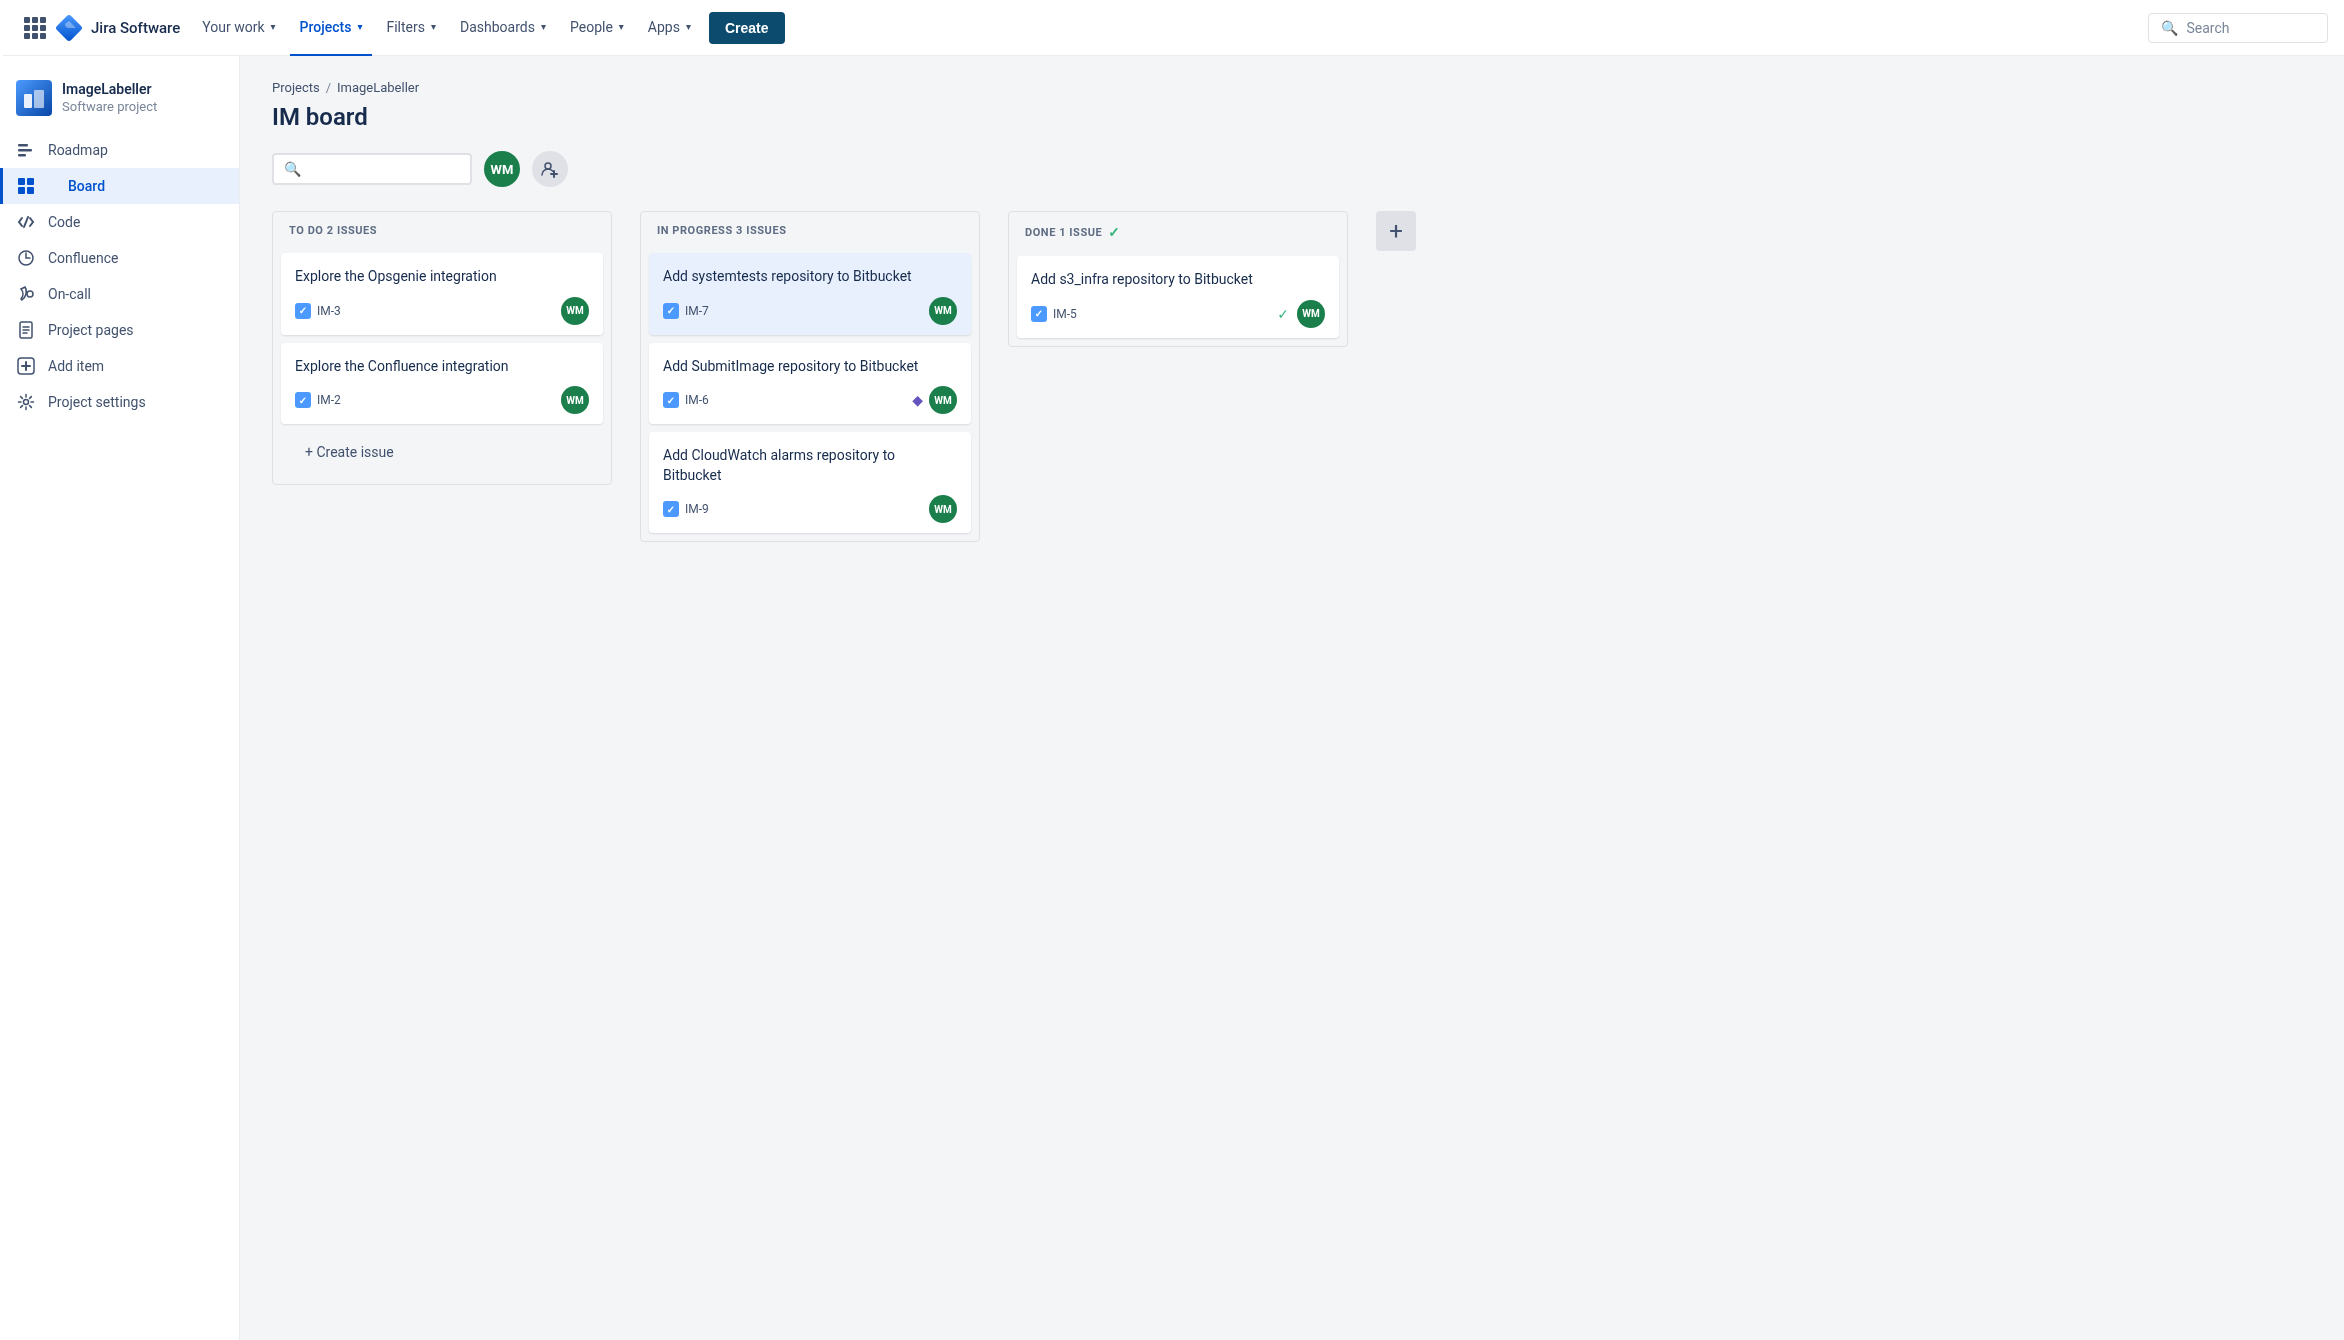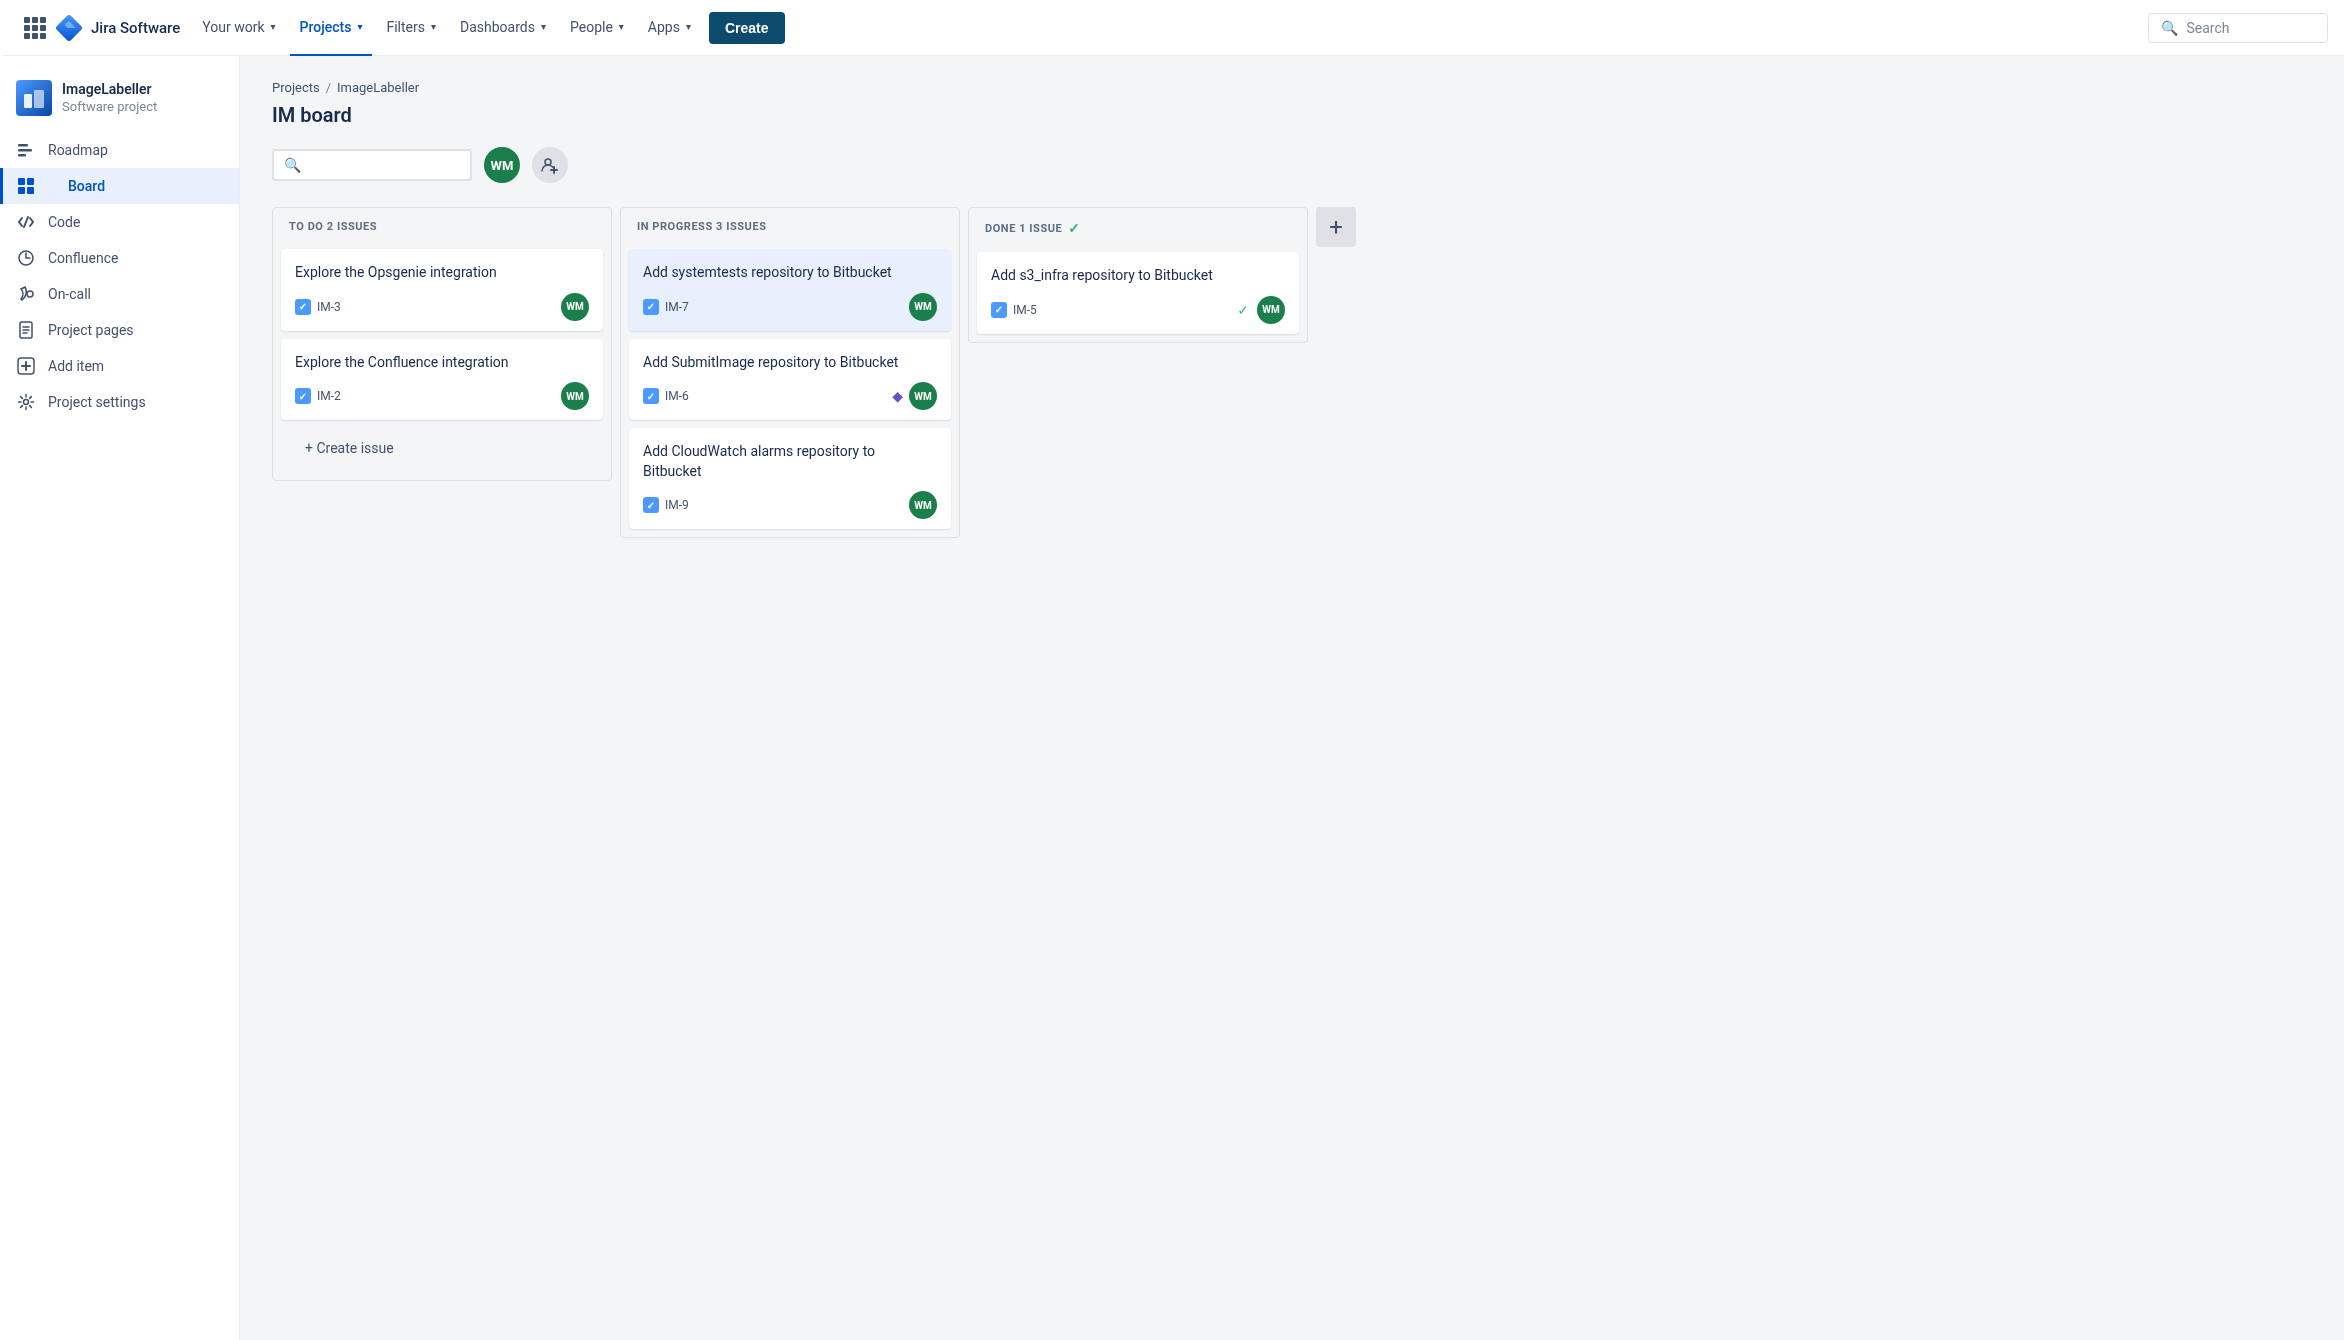--- a/index.html
+++ b/index.html
@@ -101,21 +101,21 @@
       background: #f4f5f7;
       padding: 24px 32px;
     }
 
     .breadcrumb {
       font-size: 13px; color: #42526e; margin-bottom: 8px; display: flex; align-items: center; gap: 6px;
     }
     .breadcrumb a { color: #42526e; text-decoration: none; }
     .breadcrumb-sep { color: #7a869a; }
 
-    .page-title { font-size: 20px; font-weight: 600; color: #172b4d; margin-bottom: 20px; }
+    .page-title { font-size: 24px; font-weight: 600; color: #172b4d; margin-bottom: 20px; }
 
     
     .filter-bar {
       display: flex; align-items: center; gap: 12px; margin-bottom: 24px;
     }
     .filter-search {
       display: flex; align-items: center; gap: 8px;
       border: 2px solid #dfe1e6; border-radius: 4px;
       padding: 6px 10px; background: #fff; min-width: 200px;
     }
@@ -126,21 +126,21 @@
       background: #1a7f4b; color: #fff;
       display: flex; align-items: center; justify-content: center;
       font-size: 13px; font-weight: 700; cursor: pointer; flex-shrink: 0;
     }
     .avatar-circle.gray {
       background: #dfe1e6; color: #42526e;
     }
 
     
     .board {
-      display: flex; gap: 8px; align-items: flex-start; min-height: 600px;
+      display: flex; gap: 28px; align-items: flex-start; min-height: 600px;
     }
 
     .column {
       background: #f4f5f7; border-radius: 4px;
       width: 340px; flex-shrink: 0;
       border: 1px solid #e0e0e0;
     }
 
     .column-header {
       padding: 12px 16px 8px;

